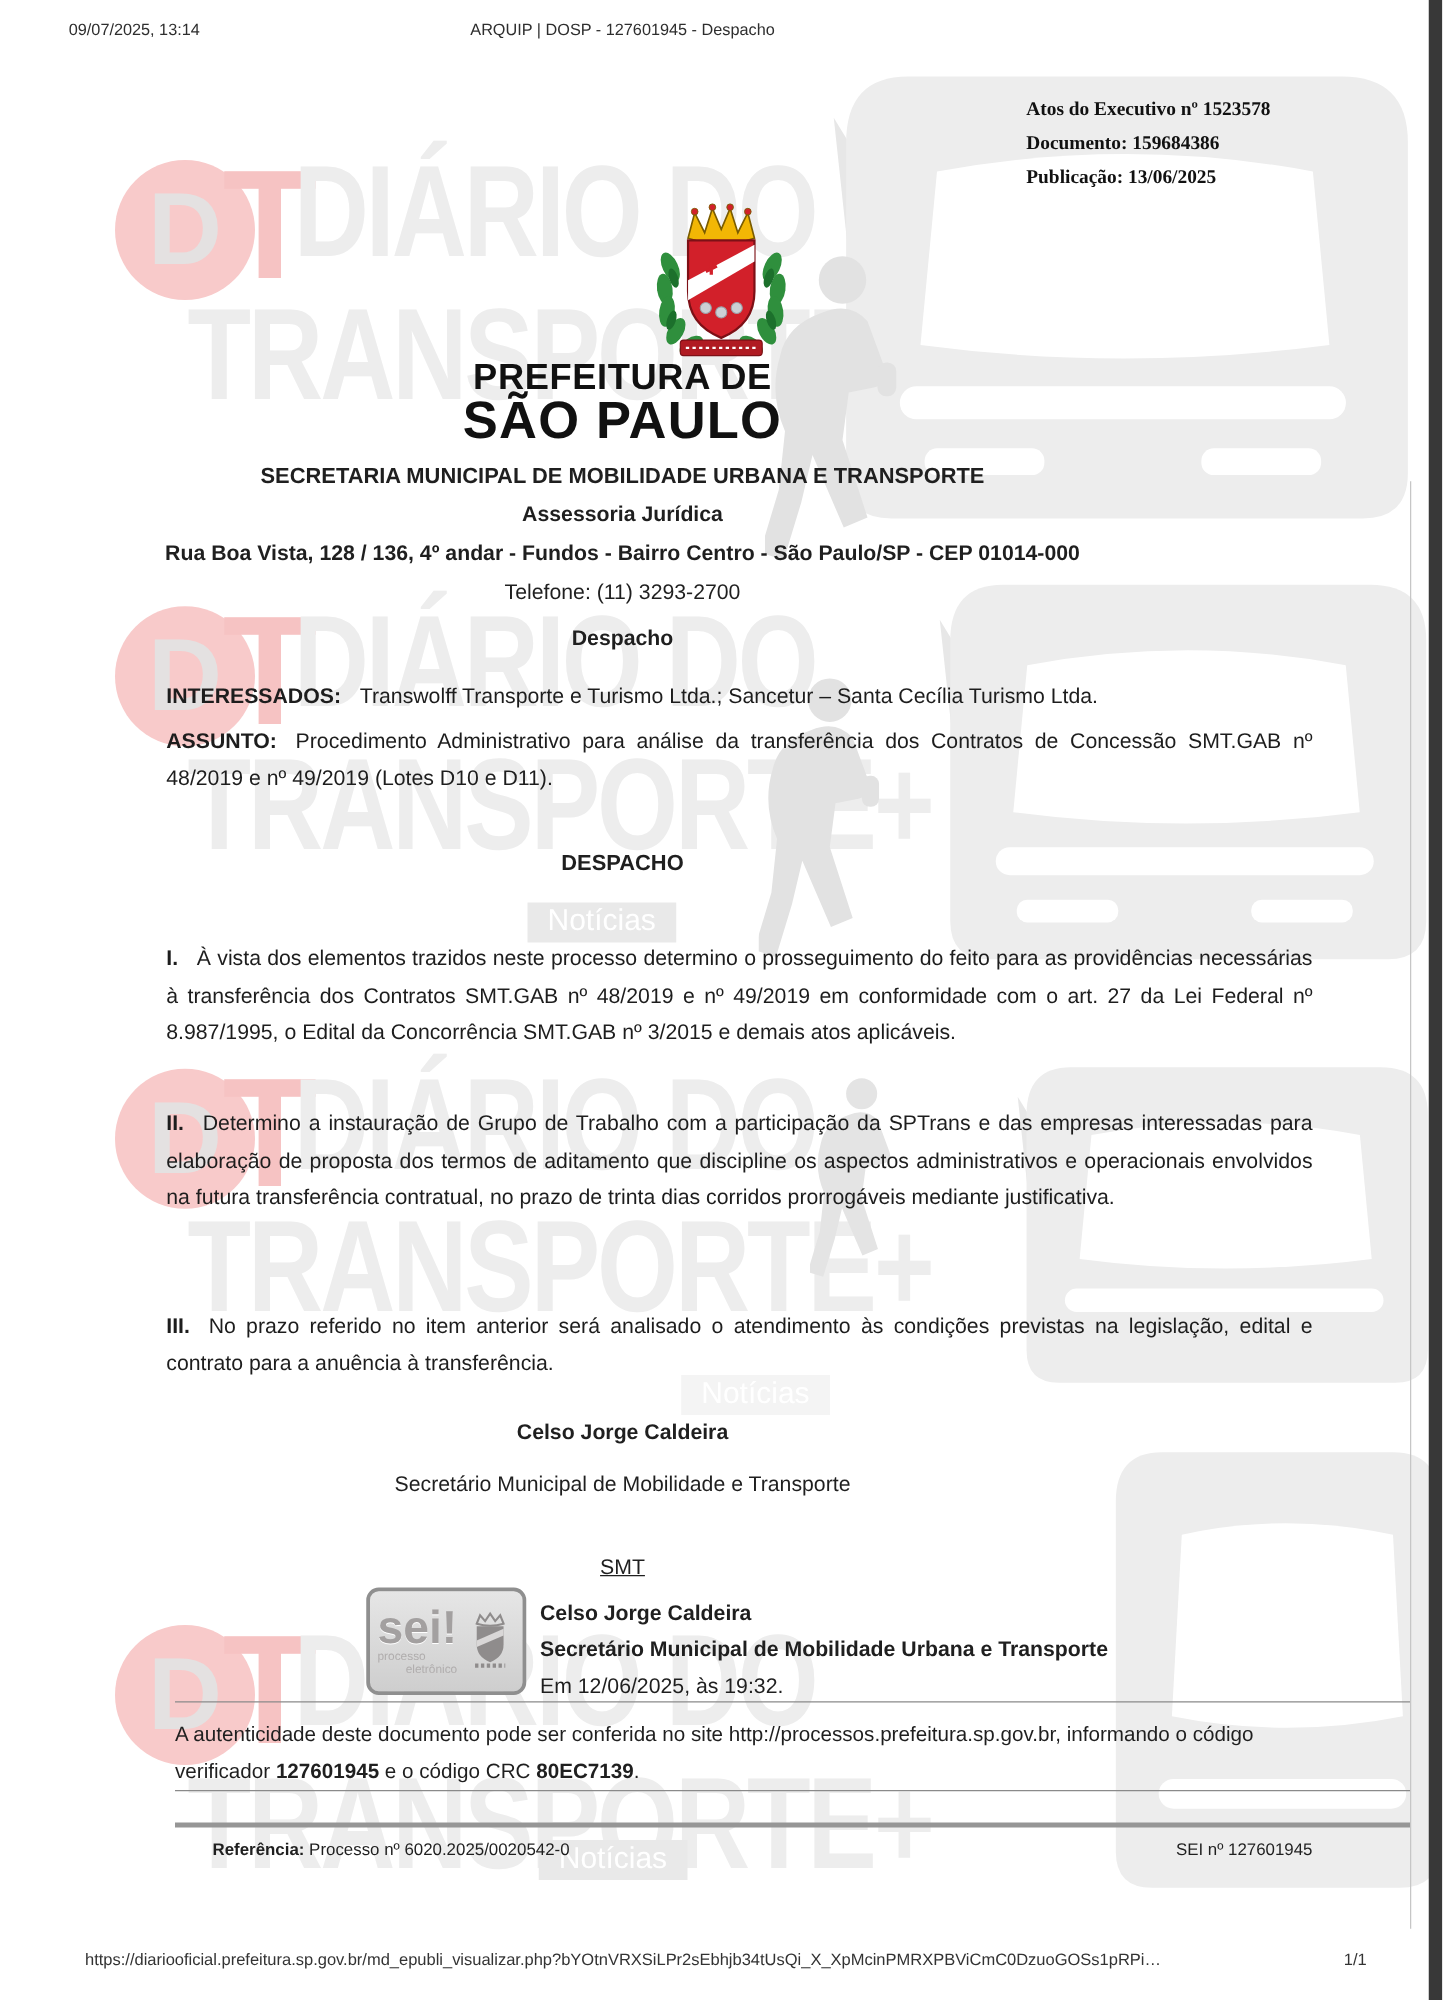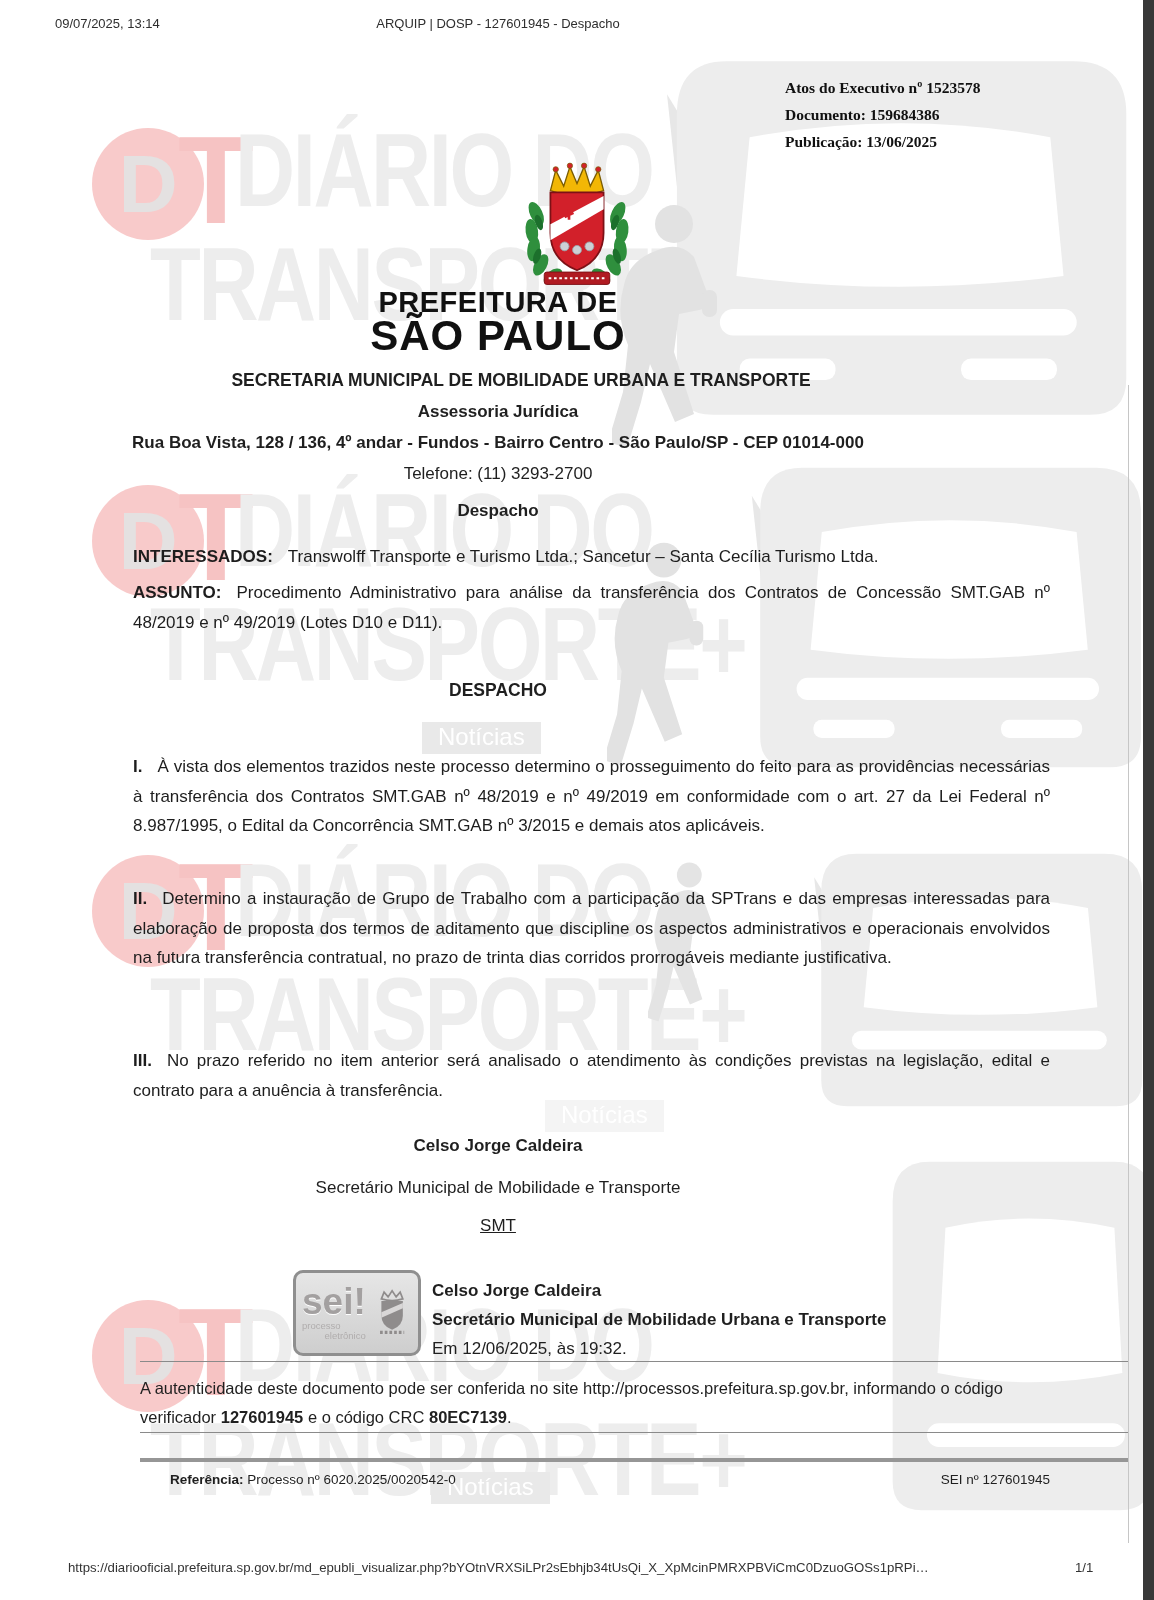--- a/index.html
+++ b/index.html
@@ -136,21 +136,21 @@
       <circle cx="62" cy="26" r="19" fill="#e4e4e4"></circle>
       <path d="M46 52 q22 -9 36 7 l14 38 q4 12 -9 15 l-20 4 -5 38 20 62 -19 8 -25 -58 -9 38 -14 46 -19 -6 15 -50 5 -47 q-13 -30 -4 -60 q5 -25 34 -35 z" fill="#e4e4e4"></path>
     </svg>
   </div>
 
   <div class="content">
 
     <div class="abs hdr" style="left:55px; top:16px;">09/07/2025, 13:14</div>
     <div class="abs hdr ctr" style="top:16px;">ARQUIP | DOSP - 127601945 - Despacho</div>
 
-    <div class="abs meta" style="left:785px; top:74px;">
+    <div class="abs meta" style="left:821px; top:74px;">
       <div>Atos do Executivo nº 1523578</div>
       <div>Documento: 159684386</div>
       <div>Publicação: 13/06/2025</div>
     </div>
 
     <svg class="abs" style="left:515px; top:158px;" width="124" height="136" viewBox="0 0 140 152">
       <g fill="#2f8f3d">
         <ellipse cx="24" cy="62" rx="7" ry="14" transform="rotate(-25 24 62)"></ellipse>
         <ellipse cx="19" cy="82" rx="7" ry="14" transform="rotate(-8 19 82)"></ellipse>
         <ellipse cx="21" cy="102" rx="7" ry="14" transform="rotate(8 21 102)"></ellipse>
@@ -182,21 +182,21 @@
         <circle cx="56" cy="99" r="5"></circle>
           <circle cx="70" cy="103" r="5"></circle>
           <circle cx="84" cy="99" r="5"></circle>
       </g>
       <rect x="33" y="128" width="74" height="14" rx="3" fill="#b01b22" stroke="#7d1016"></rect>
       <path d="M38 135 h64" stroke="#ffffff" stroke-width="2" stroke-dasharray="3 3"></path>
     </svg>
 
     <div class="abs ctr org1" style="top:286px;">PREFEITURA DE</div>
     <div class="abs ctr org2" style="top:312px;">SÃO PAULO</div>
-    <div class="abs ctr lh-line b" style="top:370px; font-size:17.5px;margin-left:23px;">SECRETARIA MUNICIPAL DE MOBILIDADE URBANA E TRANSPORTE</div>
+    <div class="abs ctr lh-line b" style="top:370px; font-size:17.5px;">SECRETARIA MUNICIPAL DE MOBILIDADE URBANA E TRANSPORTE</div>
     <div class="abs ctr lh-line b" style="top:402px;">Assessoria Jurídica</div>
     <div class="abs ctr lh-line" style="top:433px;font-weight:bold;">Rua Boa Vista, 128 / 136, 4º andar - Fundos - Bairro Centro - São Paulo/SP - CEP 01014-000</div>
     <div class="abs ctr lh-line" style="top:464px;">Telefone: (11) 3293-2700</div>
 
     <div class="abs ctr lh-line b" style="top:501px;">Despacho</div>
 
     <div class="abs doc-par" style="top:542px;">
       <span class="lbl">INTERESSADOS:</span><span>Transwolff Transporte e Turismo Ltda.; Sancetur – Santa Cecília Turismo Ltda.</span>
     </div>
 
@@ -211,21 +211,21 @@
     </div>
     <div class="abs doc-par" style="top:884px;">
       <span class="lbl">II.</span><span>Determino a instauração de Grupo de Trabalho com a participação da SPTrans e das empresas interessadas para elaboração de proposta dos termos de aditamento que discipline os aspectos administrativos e operacionais envolvidos na futura transferência contratual, no prazo de trinta dias corridos prorrogáveis mediante justificativa.</span>
     </div>
     <div class="abs doc-par" style="top:1046px;">
       <span class="lbl">III.</span><span>No prazo referido no item anterior será analisado o atendimento às condições previstas na legislação, edital e contrato para a anuência à transferência.</span>
     </div>
 
     <div class="abs ctr sig-line b" style="top:1136px;">Celso Jorge Caldeira</div>
     <div class="abs ctr sig-line" style="top:1178px;">Secretário Municipal de Mobilidade e Transporte</div>
-    <div class="abs ctr sig-line" style="top:1216px;text-decoration:underline;">SMT</div>
+    <div class="abs ctr sig-line" style="top:1244px;text-decoration:underline;">SMT</div>
 
     <div class="abs stamp">
       <div>
         <div class="sei">sei!</div>
         <div class="sub">processo</div>
         <div class="sub" style="margin-top:0;text-align:right;">eletrônico</div>
       </div>
       <svg width="46" height="56" viewBox="0 0 60 74">
         <path d="M14 16 L18 6 L24 13 L30 4 L36 13 L42 6 L46 16 q-16 5 -32 0 z" fill="none" stroke="#8f8c8c" stroke-width="2.5"></path>
         <path d="M14 19 h32 v22 q0 15 -16 21 q-16 -6 -16 -21 z" fill="#8f8c8c"></path>

